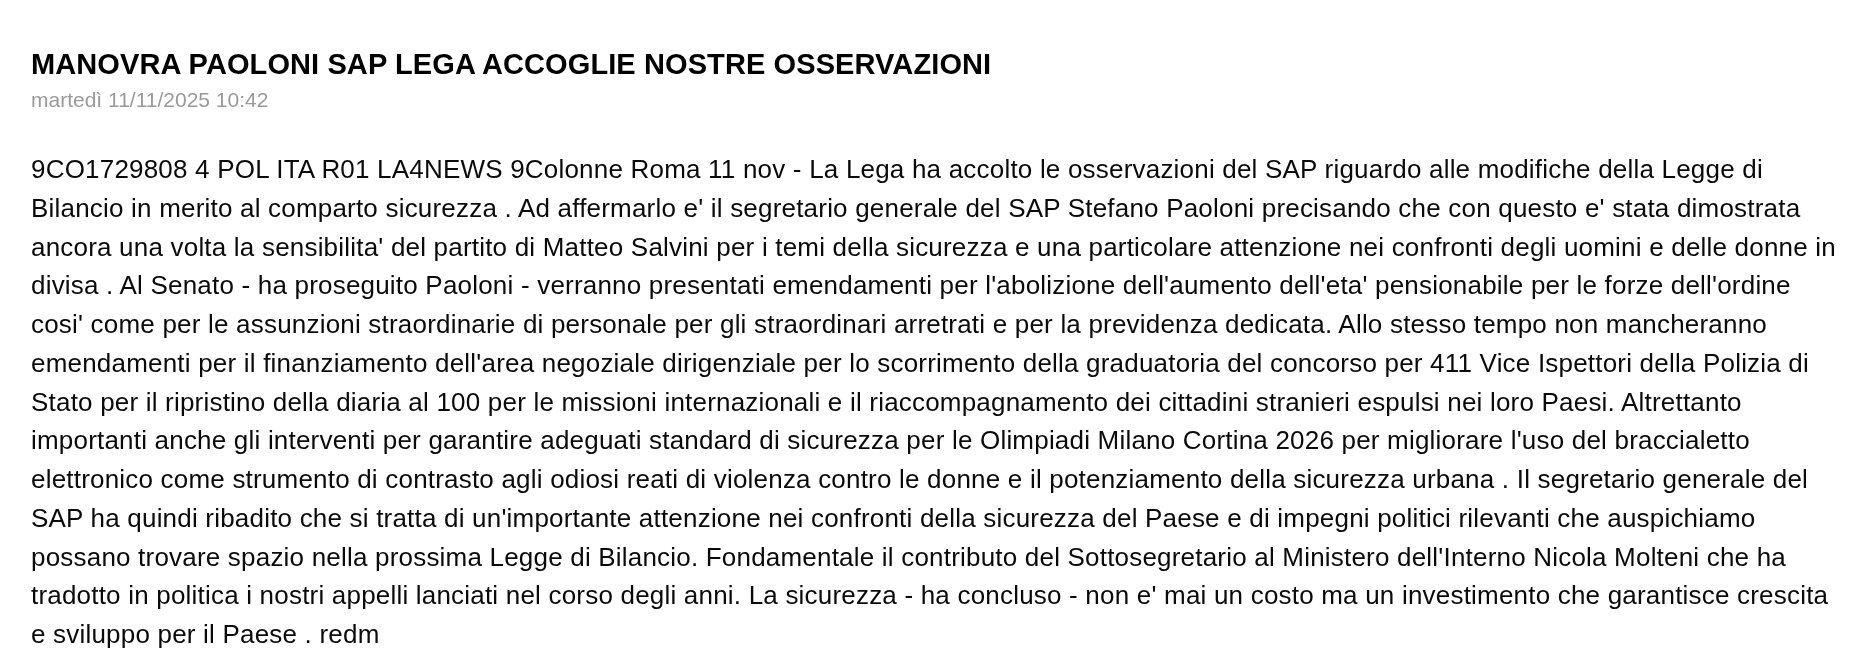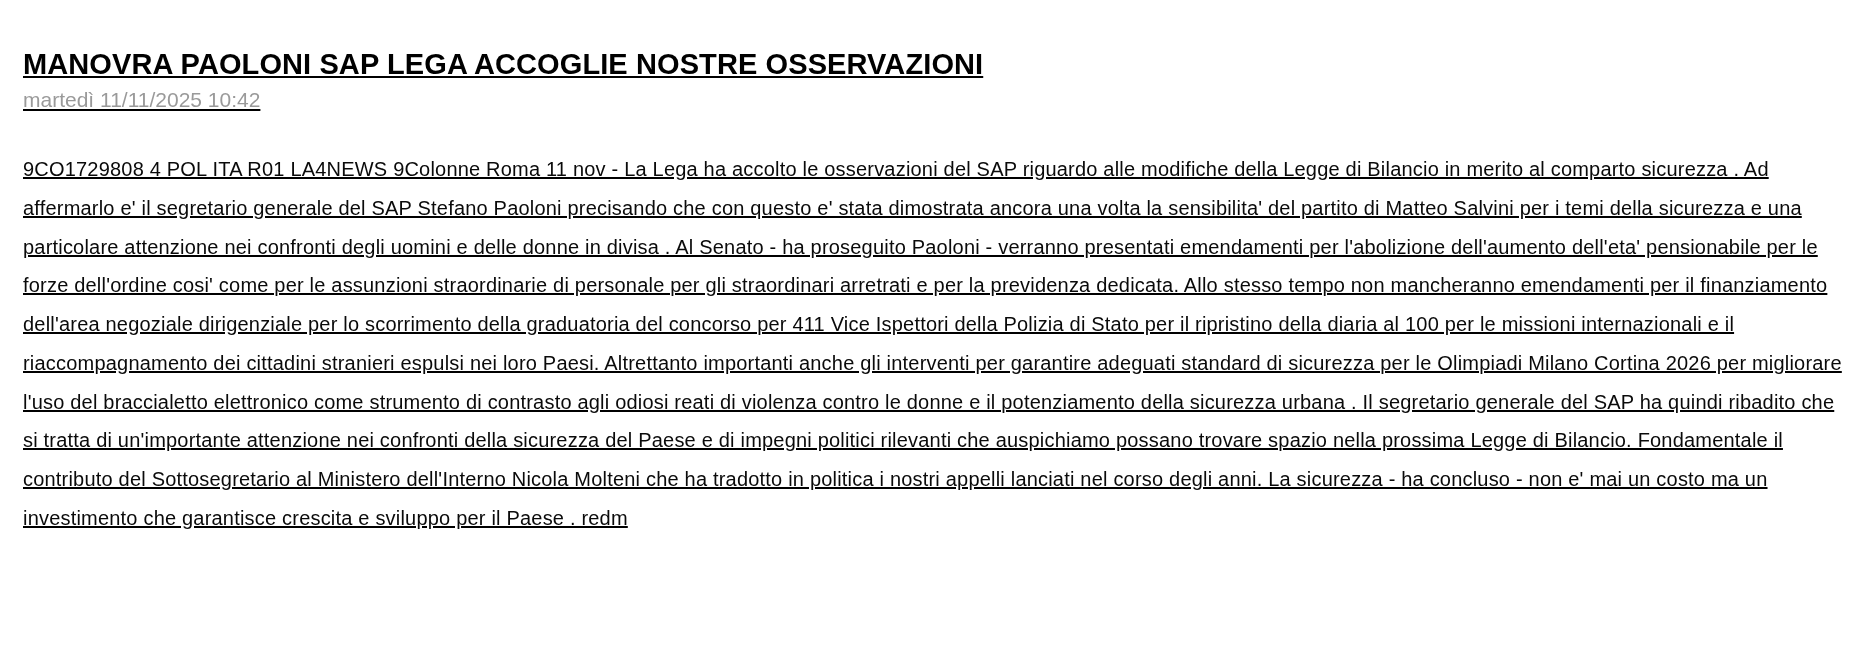--- a/index.html
+++ b/index.html
@@ -8,44 +8,43 @@
     background: var(--color-background, #ffffff);
     width: 1852px;
     height: 668px;
     overflow: hidden;
     font-family: "Liberation Sans", sans-serif;
   }
   .article-view {
     box-sizing: border-box;
     width: 1852px;
     height: 520px;
-    padding: 47px 4px 0 23px;
+    padding: 47px 4px 0 31px;
     background: var(--color-background, #ffffff);
-    text-decoration: underline;
   }
   .article-title {
     margin: 0;
     font-size: 29px;
     line-height: 34px;
     font-weight: 700;
     letter-spacing: 0.1px;
     color: var(--color-title, #000000);
     white-space: nowrap;
   }
   .article-date {
     margin-top: 6px;
     font-size: 21px;
     line-height: 25px;
     font-weight: 400;
     color: var(--color-date, #9a9a9a);
   }
   .article-body {
     margin: 38px 0 0 0;
     max-width: 1825px;
-    font-size: 20px;
+    font-size: 26px;
     line-height: 38.75px;
     letter-spacing: 0.2px;
     font-weight: 400;
     color: var(--color-body, #0a0a0a);
     text-align: left;
   }
 </style>
 </head>
 <body>
 

